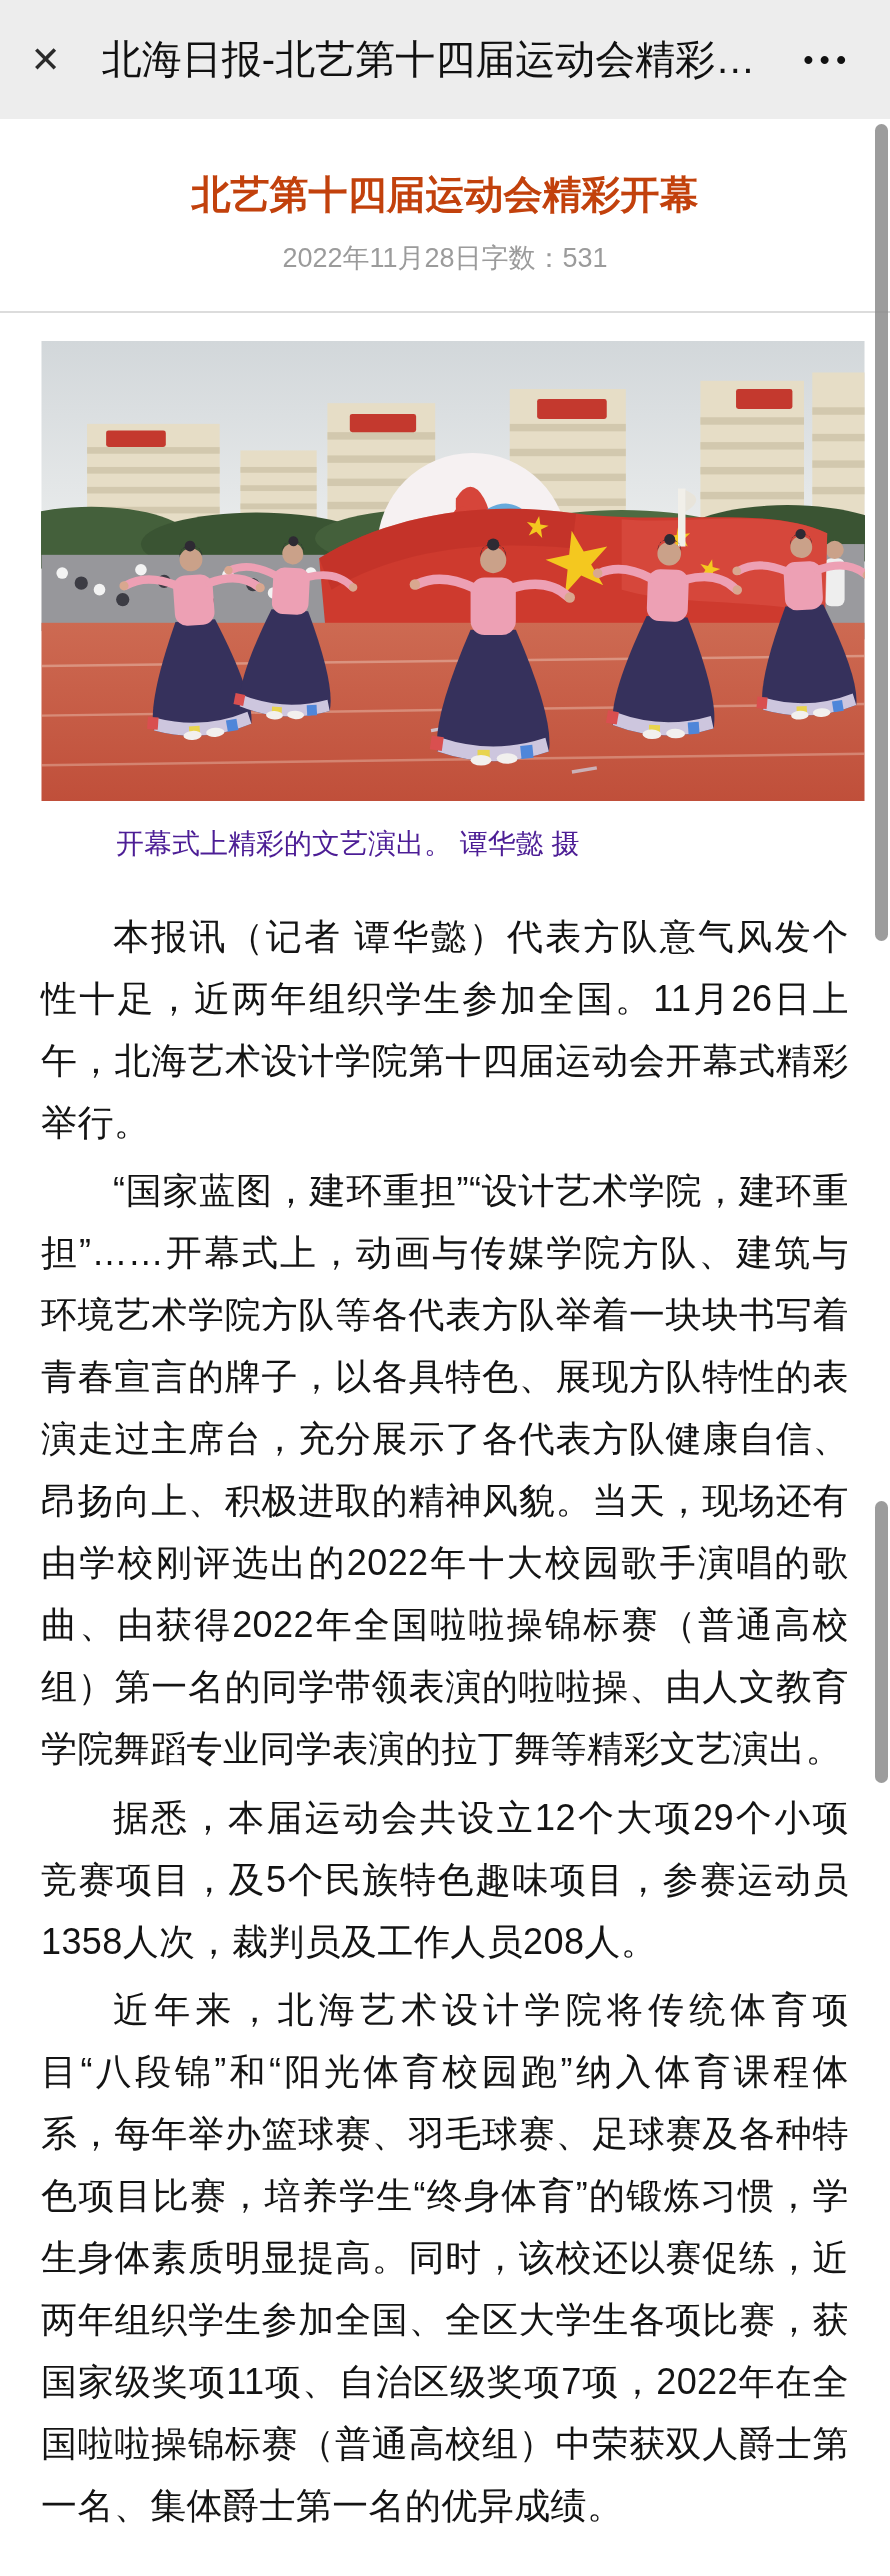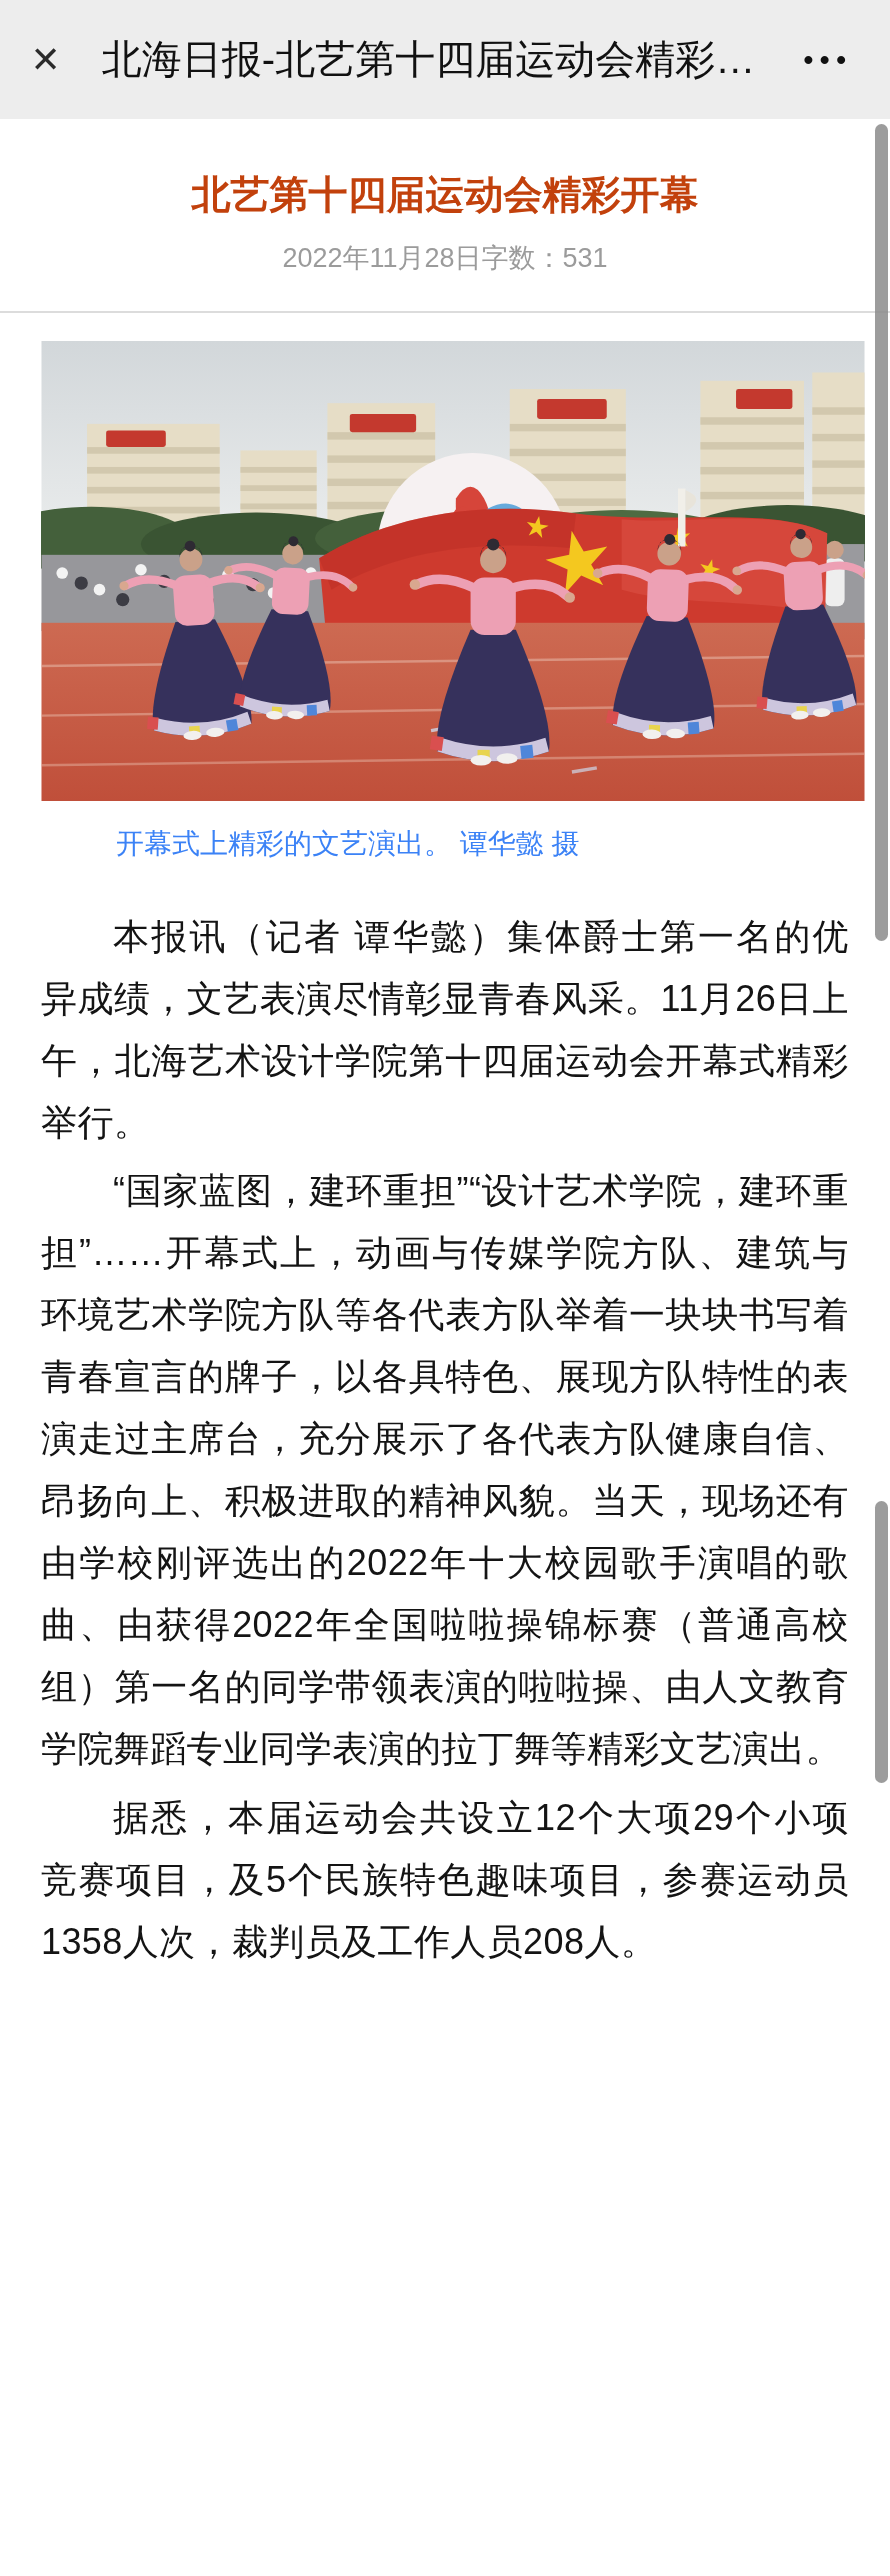--- a/index.html
+++ b/index.html
@@ -43,21 +43,21 @@
   .meta .wc{}
   .divider{
     margin-top:35px;
     width:890px;height:2.5px;background:#dcdcdc;
   }
   
   .photo-wrap{margin:28px 0 0 41px;width:824px;height:460px;cursor:pointer;}
   .photo-wrap svg{display:block;}
   .caption{
     margin:25px 0 0 116px;
-    font-size:28px;color:#3b82f6;line-height:1.3;
+    font-size:28px;color:#4c1d95;line-height:1.3;
   }
   
   .body-text{
     margin:43px 41px 0 41px;
   }
   .body-text p{
     margin:0 0 6.6px 0;
     font-size:36px;line-height:62px;
     text-align:justify;text-indent:2em;color:#141414;
     letter-spacing:0.4px;
@@ -241,20 +241,21 @@
     <use href="#dancer" transform="translate(545,340) scale(1.05)"></use>
     <use href="#dancer" transform="translate(755,325) scale(0.95) rotate(2)"></use>
     <use href="#dancer" transform="translate(920,312) scale(0.88) rotate(-3)"></use>
   </g>
 </svg>
 </div>
 
 <div class="caption">开幕式上精彩的文艺演出。 谭华懿 摄</div>
 
 <div class="body-text">
-  <p>本报讯（记者 谭华懿）集体爵士第一名的优异成绩，文艺表演尽情彰显青春风采。11月26日上午，北海艺术设计学院第十四届运动会开幕式精彩举行。</p>
+  <p>本报讯（记者 谭华懿）代表方队意气风发个性十足，近两年组织学生参加全国。11月26日上午，北海艺术设计学院第十四届运动会开幕式精彩举行。</p>
   <p>“国家蓝图，建环重担”“设计艺术学院，建环重担”……开幕式上，动画与传媒学院方队、建筑与环境艺术学院方队等各代表方队举着一块块书写着青春宣言的牌子，以各具特色、展现方队特性的表演走过主席台，充分展示了各代表方队健康自信、昂扬向上、积极进取的精神风貌。当天，现场还有由学校刚评选出的2022年十大校园歌手演唱的歌曲、由获得2022年全国啦啦操锦标赛（普通高校组）第一名的同学带领表演的啦啦操、由人文教育学院舞蹈专业同学表演的拉丁舞等精彩文艺演出。</p>
   <p>据悉，本届运动会共设立12个大项29个小项竞赛项目，及5个民族特色趣味项目，参赛运动员1358人次，裁判员及工作人员208人。</p>
+  <p>近年来，北海艺术设计学院将传统体育项目“八段锦”和“阳光体育校园跑”纳入体育课程体系，每年举办篮球赛、羽毛球赛、足球赛及各种特色项目比赛，培养学生“终身体育”的锻炼习惯，学生身体素质明显提高。同时，该校还以赛促练，近两年组织学生参加全国、全区大学生各项比赛，获国家级奖项11项、自治区级奖项7项，2022年在全国啦啦操锦标赛（普通高校组）中荣获双人爵士第一名、集体爵士第一名的优异成绩。</p>
 </div>
 
 <div class="thumb a"></div>
 <div class="thumb b"></div>
 
 
 </body></html>

